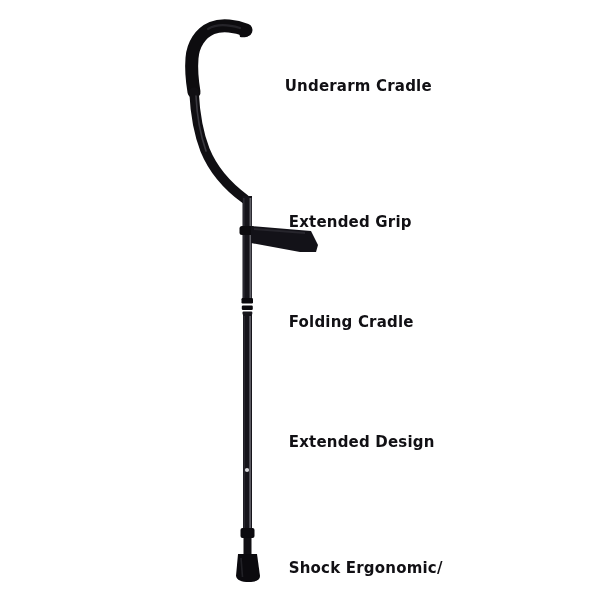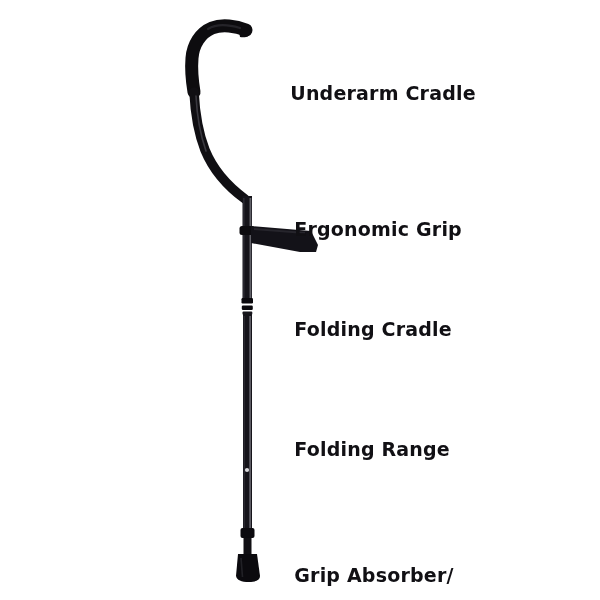--- a/index.html
+++ b/index.html
@@ -20,21 +20,21 @@
     position: absolute;
     left: 0;
     top: 0;
     width: 600px;
     height: 600px;
   }
   .callout-label {
     position: absolute;
     font-family: "DejaVu Sans", "Liberation Sans", sans-serif;
     font-weight: bold;
-    font-size: 19px;
+    font-size: 15px;
     letter-spacing: 0.2px;
     color: #111014;
     white-space: pre;
     line-height: 1.25;
     text-rendering: optimizeLegibility;
   }
 </style>
 </head>
 <body>
 
@@ -111,29 +111,29 @@
       <path d="M 241 558 L 242.5 577" fill="none" stroke="#35343b" stroke-width="1.6" opacity="0.55"></path>
     </g>
 
   </svg>
 
   <div class="callout-label" style="left:263px; top:58px;">
     <span>Underarm Cradle</span>
   </div>
 
   <div class="callout-label" style="left:267px; top:194px;">
-    <span>Ergonomic Grip</span>
+    <span>Extended Grip</span>
   </div>
 
   <div class="callout-label" style="left:267px; top:294px;">
     <span>Folding Cradle</span>
   </div>
 
   <div class="callout-label" style="left:267px; top:414px;">
-    <span>Folding Range</span>
+    <span>Extended Design</span>
   </div>
 
   <div class="callout-label" style="left:267px; top:540px;">
-    <span>Grip Absorber/</span>
+    <span>Shock Ergonomic/</span>
     
   </div>
 
 </div>
 
 </body></html>

